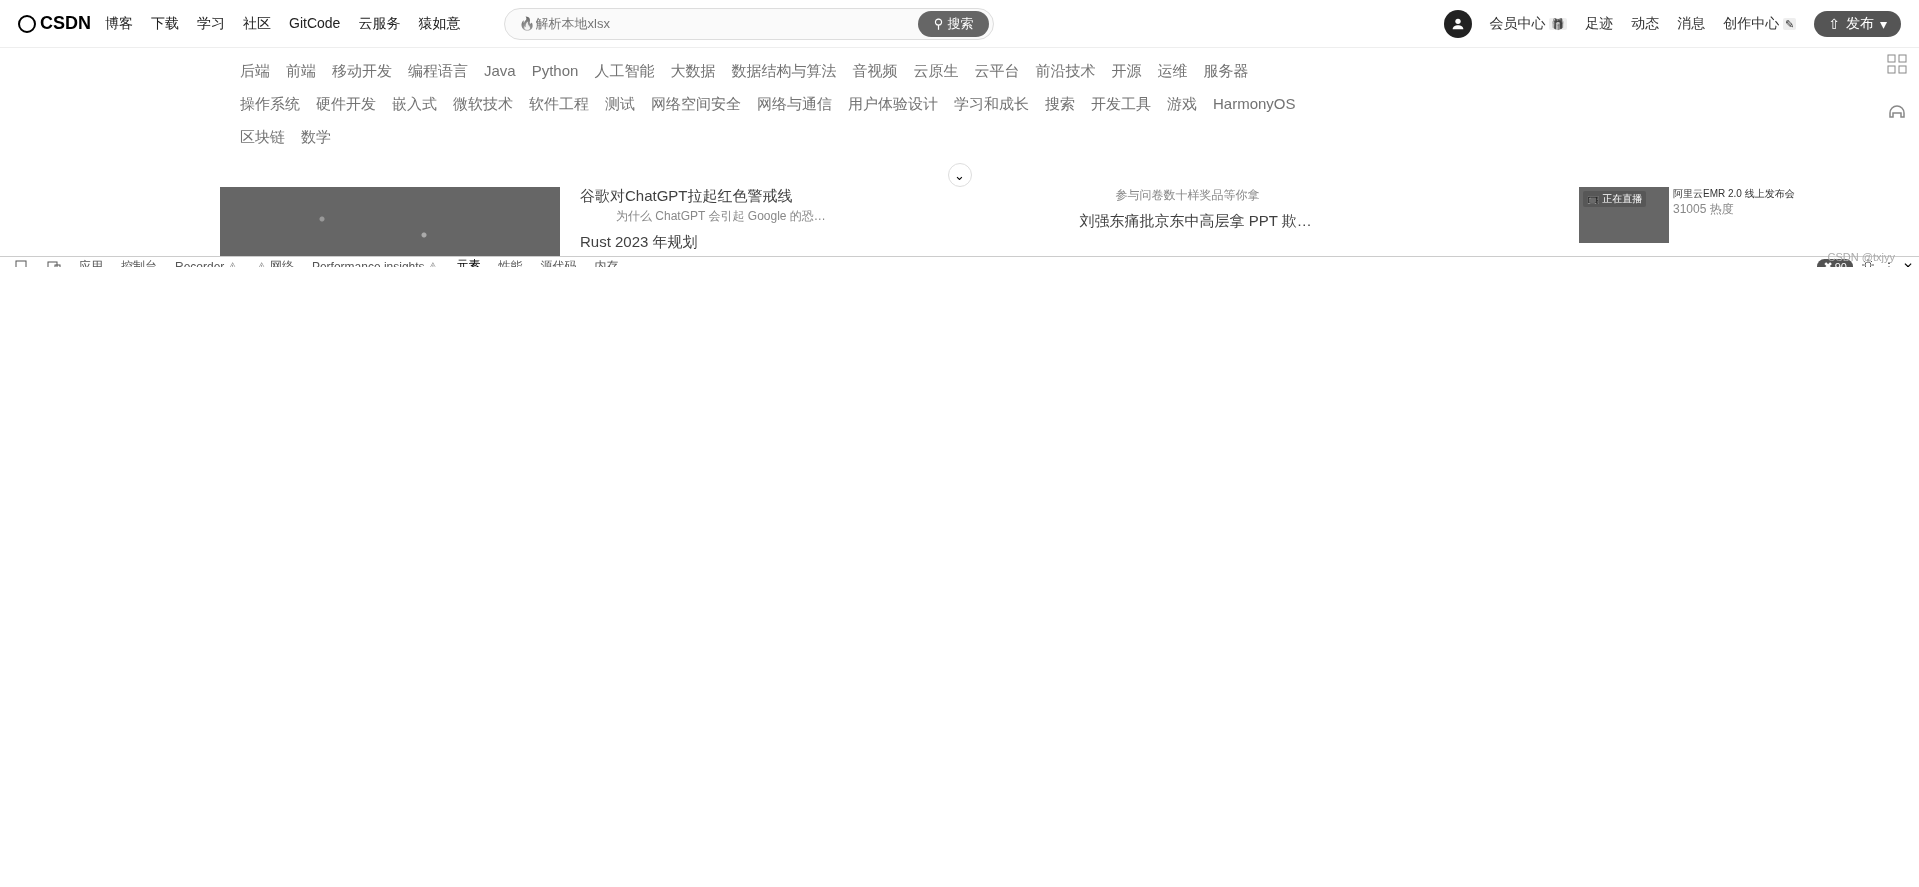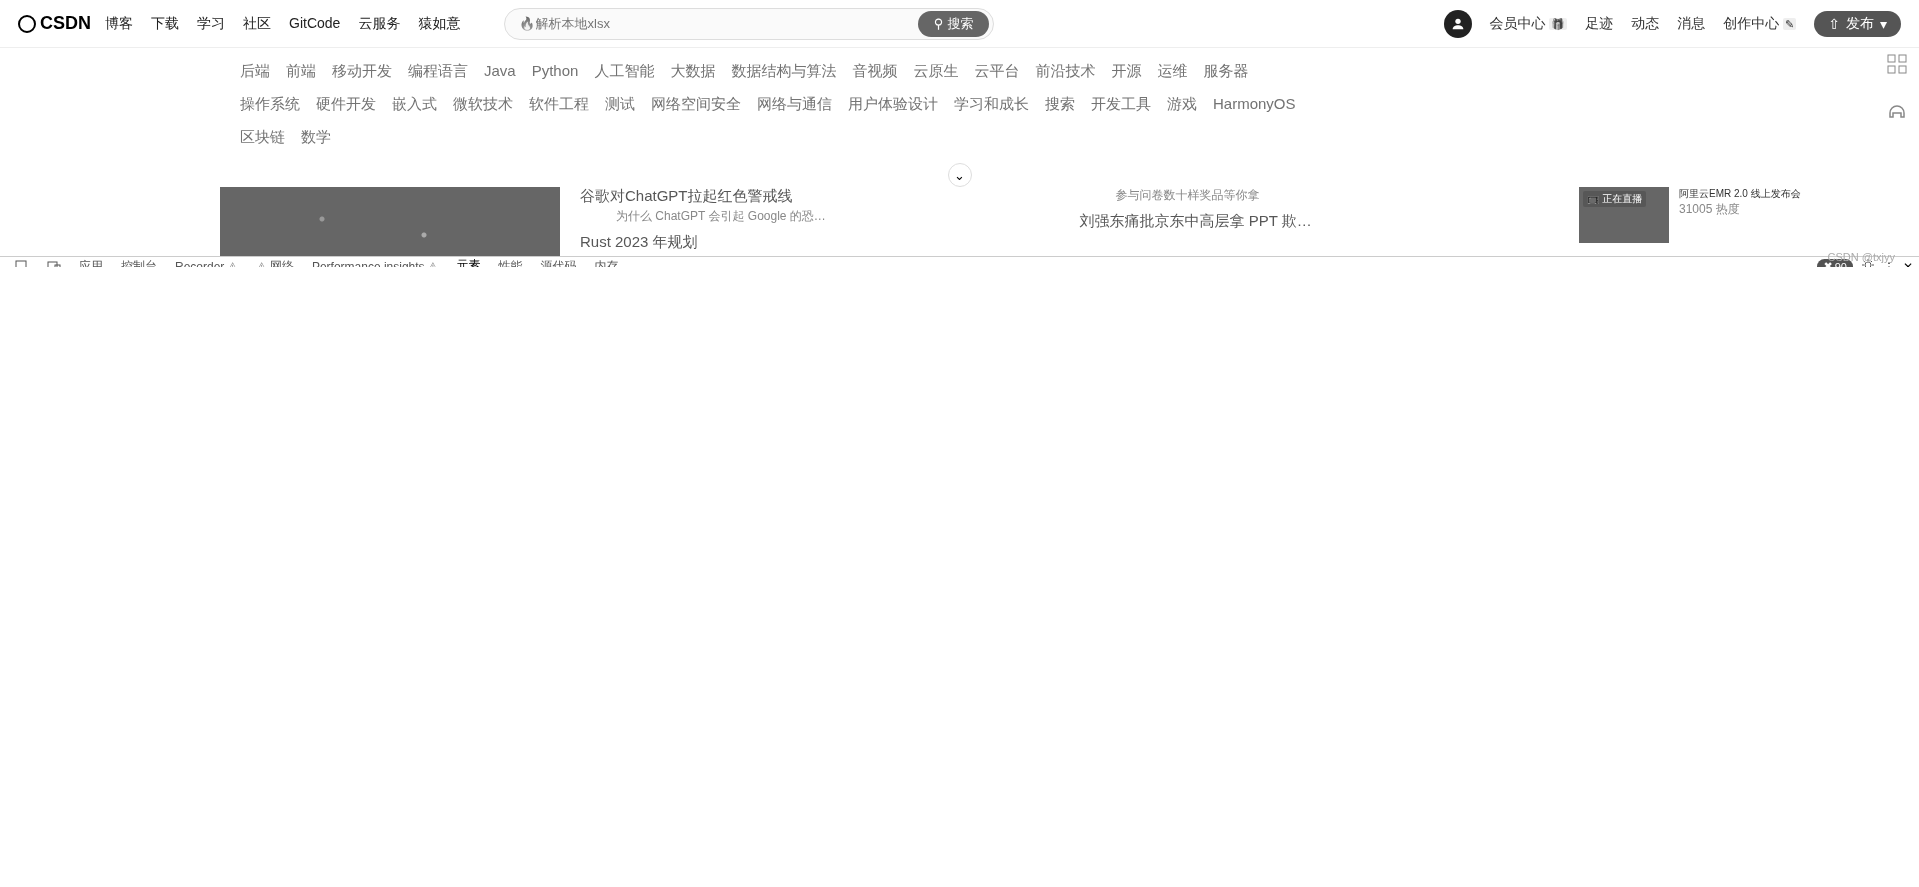--- a/index.html
+++ b/index.html
@@ -16,23 +16,23 @@
 .avatar { width:28px; height:28px; background:#222; border-radius:50%; display:flex; align-items:center; justify-content:center; color:#fff;}
 .publish-btn { background:#555; color:#fff; border-radius:16px; padding:4px 14px; display:flex; align-items:center; gap:6px;}
 .badge-small { font-size:11px; background:#eee; padding:0 2px; border-radius:2px;}
 .category-area { padding: 14px 40px 14px 240px; }
 .cat-row { display:flex; flex-wrap:wrap; gap: 16px; margin-bottom:14px; font-size:15px; color:#737373;}
 .content-row { display:flex; padding: 0 40px 0 220px; gap: 20px; height:80px; overflow:hidden;}
 .carousel { width:340px; height:80px; background:#888; position:relative; overflow:hidden;}
 .carousel-img { position:absolute; inset:0; background: radial-gradient(circle at 30% 40%, #999 2px, transparent 3px), radial-gradient(circle at 60% 60%, #aaa 2px, transparent 3px), #666;}
 .news-col { flex:1; }
 .news-item { margin-bottom:8px; }
-.news-title { font-size:15px; color:#0369a1; margin-bottom:2px;}
+.news-title { font-size:15px; color:#be185d; margin-bottom:2px;}
 .news-sub { font-size:12px; color:#888;margin-left:36px;}
-.side-promo { width:300px; display:flex; gap:10px;}
+.side-promo { width:300px; display:flex; gap:4px;}
 .promo-thumb { width:90px; height:56px; background:#666; position:relative;}
 .promo-badge { position:absolute; top:4px; left:4px; background:#d33; color:#fff; font-size:10px; padding:1px 4px; border-radius:2px;}
 .promo-text { font-size:10px; color:#333;}
 .promo-heat { font-size:12px; color:#888; margin-top:0;}
 .chevron-down { width:24px; height:24px; background:#fff; border:1px solid #ddd; border-radius:12px; display:flex; align-items:center; justify-content:center; margin:-12px auto 0; position:relative; z-index:2;}
 .float-icons { position:fixed; right:8px; top:50px; display:flex; flex-direction:column; gap:20px;}
 .float-icon { width:28px; height:28px; display:flex; align-items:center; justify-content:center; color:#888;}
 
 
 .devtools { position:fixed; left:0; right:0; bottom:0; top:256px; background:#fff; border-top:1px solid #ccc; display:flex; flex-direction:column;}

